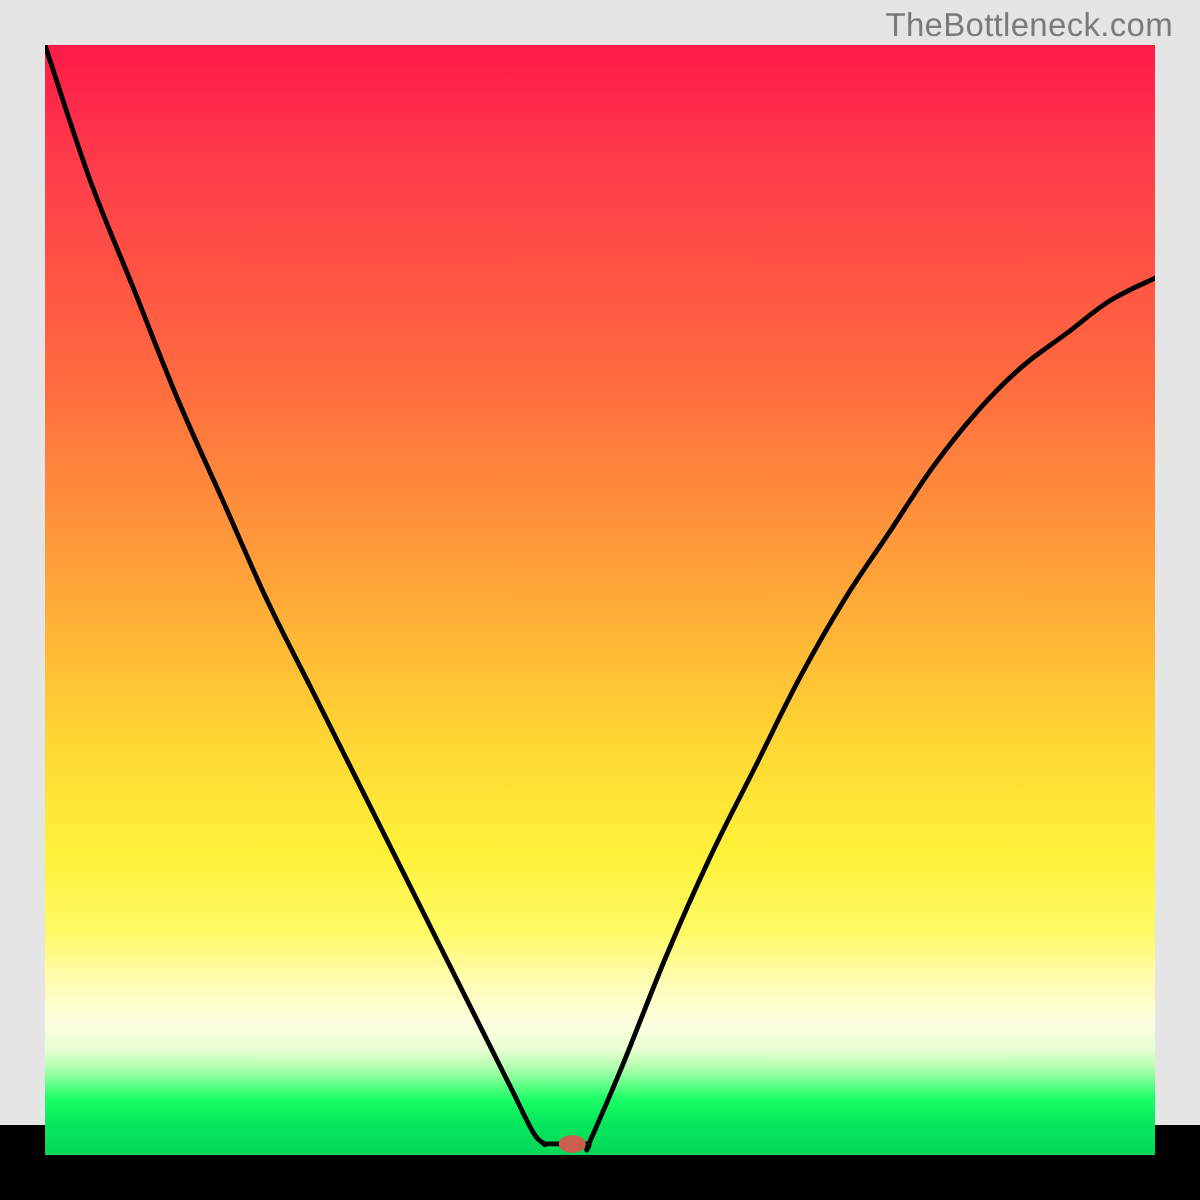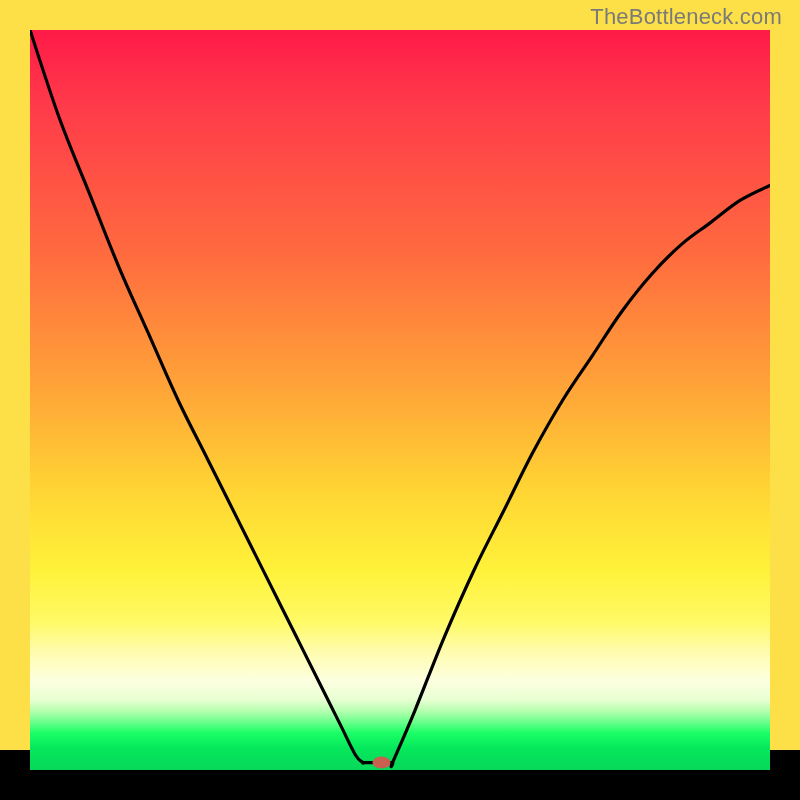--- a/index.html
+++ b/index.html
@@ -7,21 +7,21 @@
     padding: 0;
     width: 800px;
     height: 800px;
     background: #000;
     font-family: Arial, Helvetica, sans-serif;
   }
   .frame {
     position: relative;
     width: 800px;
     height: 750px;
-    background: #fde047;
+    background: #e5e5e5;
   }
   .watermark {
     position: absolute;
     top: 4px;
     right: 18px;
     color: #7a7a7a;
     font-size: 22px;
     font-weight: 500;
     letter-spacing: 0.2px;
     z-index: 30;

